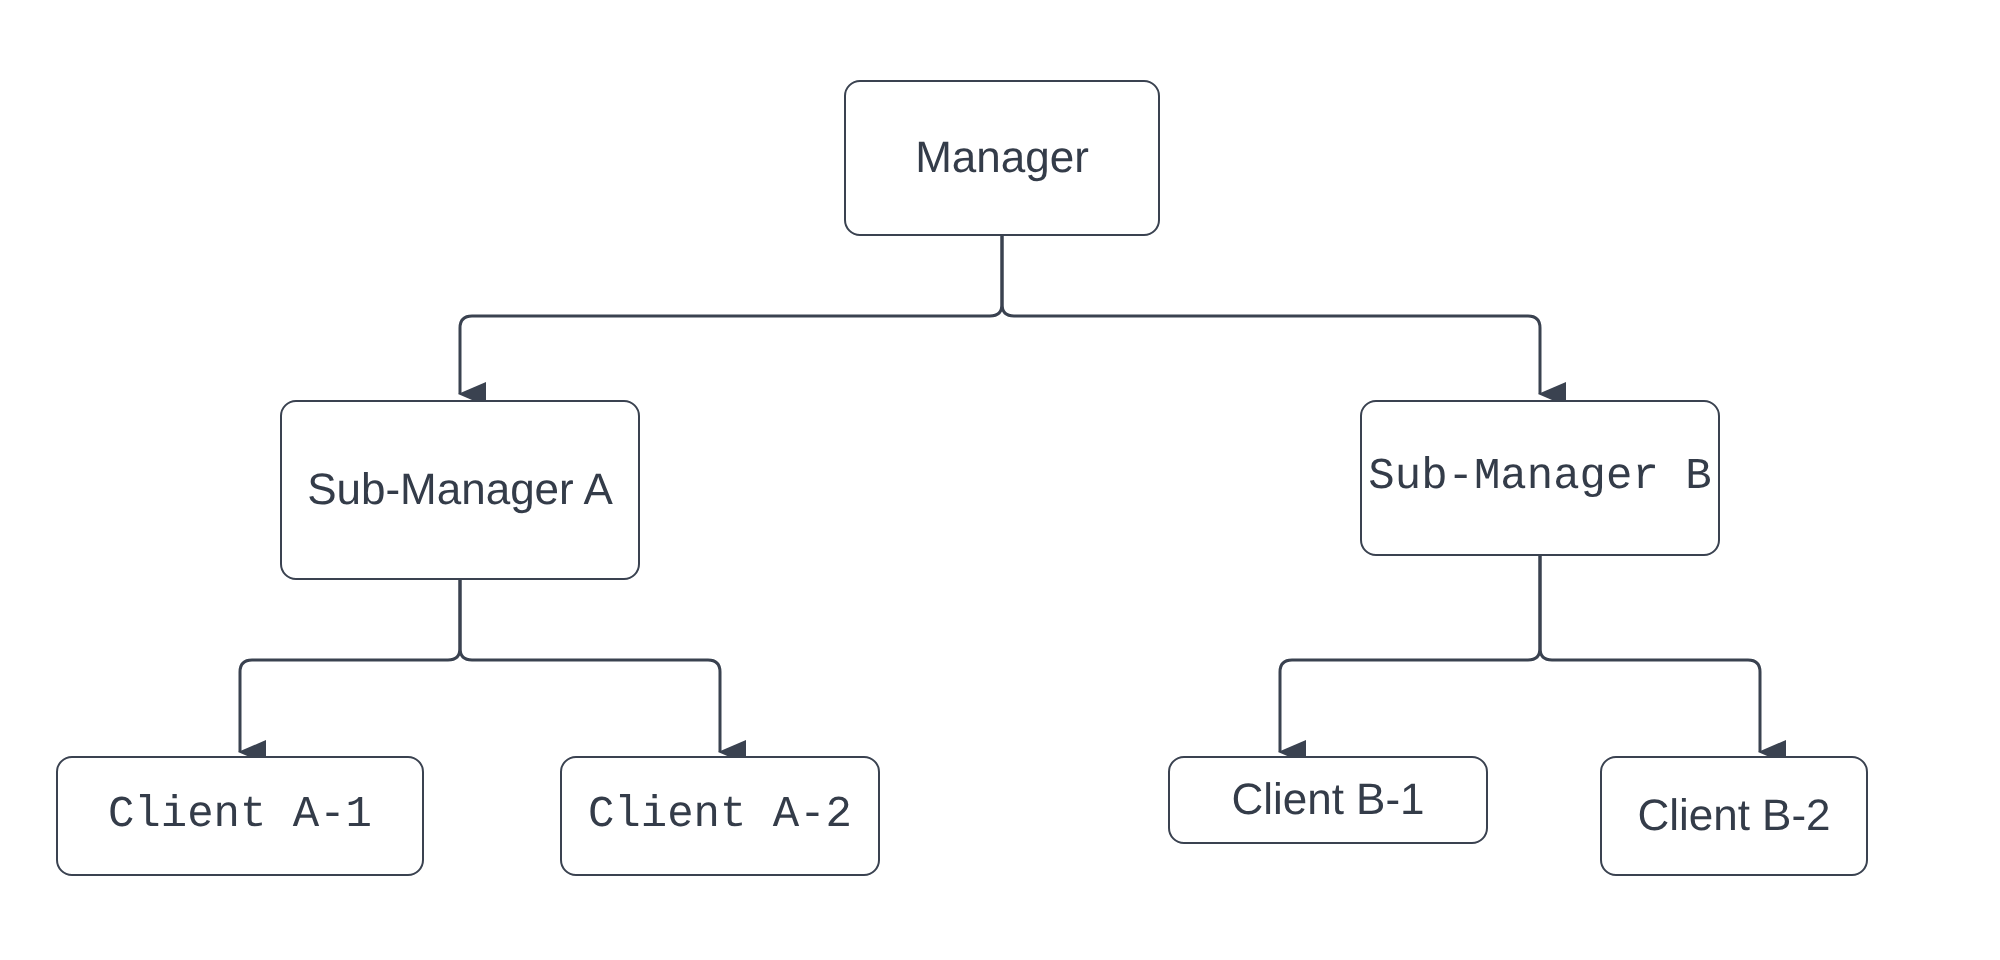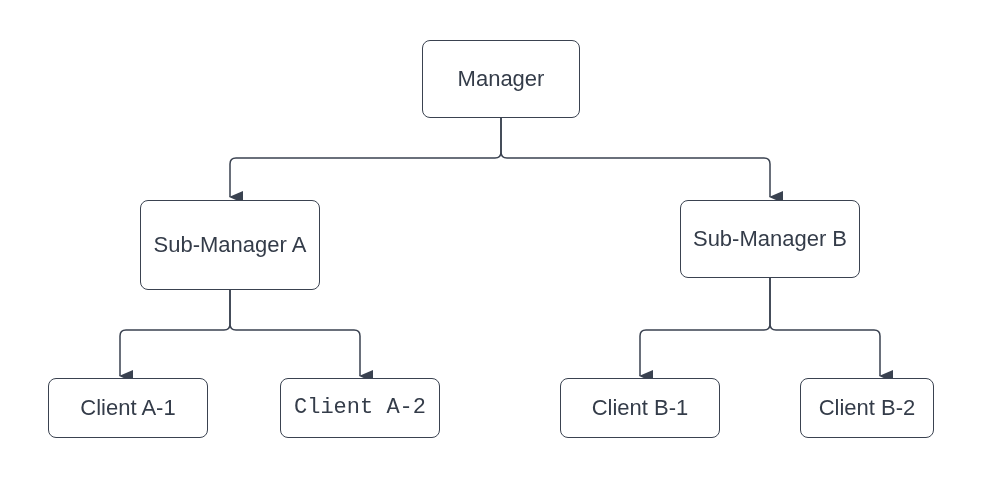--- a/index.html
+++ b/index.html
@@ -44,24 +44,24 @@
     justify-content: center;
     color: var(--text);
     font-size: 22px;
     line-height: 1.2;
     text-align: center;
     white-space: nowrap;
   }
   
   .node-manager   { left: 422px; top: 40px;  width: 158px; height: 78px; }
   .node-sub-a     { left: 140px; top: 200px; width: 180px; height: 90px; }
-  .node-sub-b     { left: 680px; top: 200px; width: 180px; height: 78px; }
-  .node-client-a1 { left: 48px;  top: 378px; width: 160px; height: 60px; }
+  .node-sub-b     { left: 680px; top: 200px; width: 180px; height: 78px; font-family: Liberation Mono, monospace; }
+  .node-client-a1 { left: 28px;  top: 378px; width: 184px; height: 60px; font-family: Liberation Mono, monospace; }
   .node-client-a2 { left: 280px; top: 378px; width: 160px; height: 60px; font-family: Liberation Mono, monospace; }
-  .node-client-b1 { left: 560px; top: 378px; width: 160px; height: 60px; }
+  .node-client-b1 { left: 584px; top: 378px; width: 160px; height: 44px; }
   .node-client-b2 { left: 800px; top: 378px; width: 134px; height: 60px; }
 </style>
 </head>
 <body>
 
 <div class="canvas">
 
   <svg class="connectors" viewBox="0 0 1000 480" xmlns="http://www.w3.org/2000/svg">
     <defs>
       <marker id="arrow" viewBox="0 0 12 14" refX="6" refY="13" markerWidth="12" markerHeight="14" markerUnits="userSpaceOnUse" orient="auto-start-reverse">

